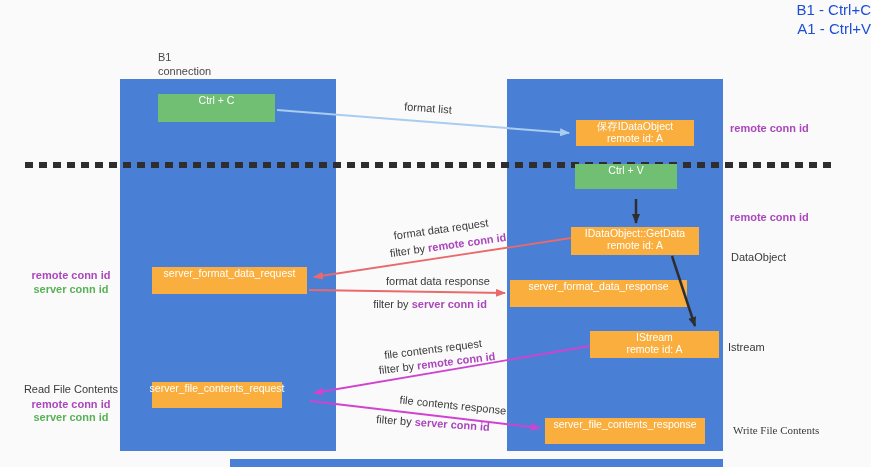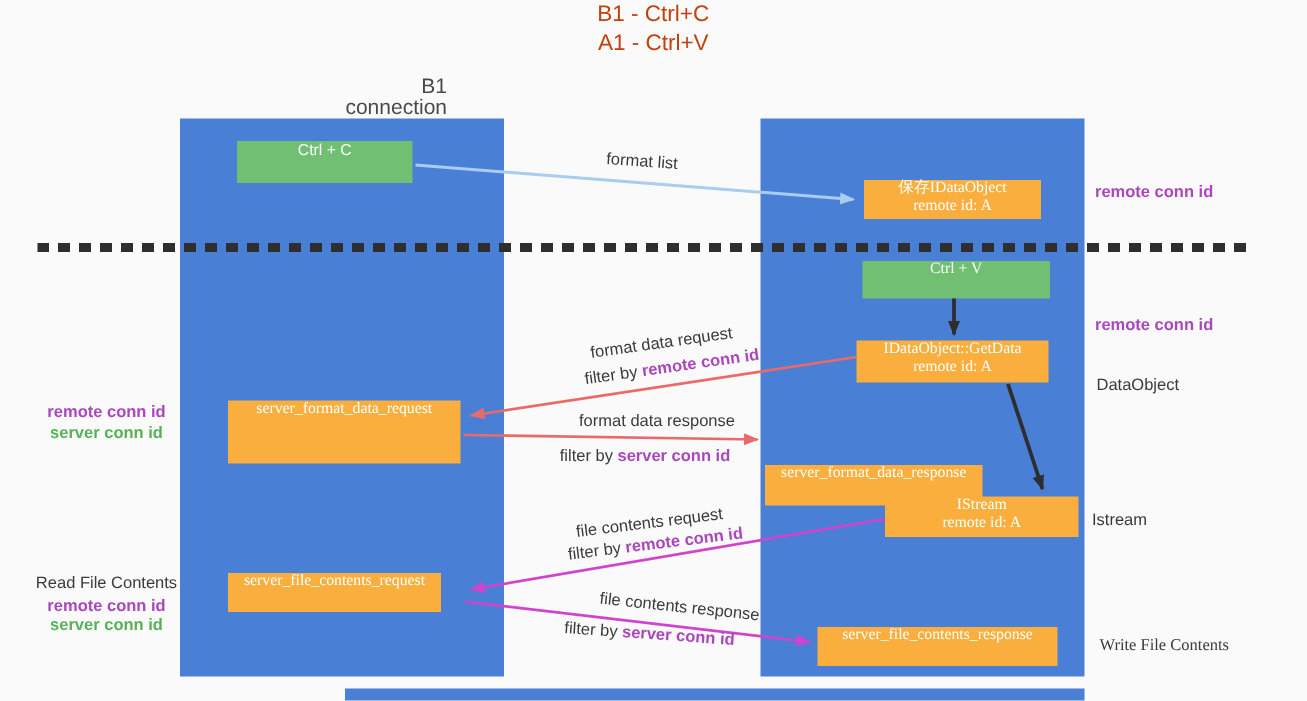--- a/index.html
+++ b/index.html
@@ -4,44 +4,44 @@
 <style>
   html,body{margin:0;padding:0;}
   body{
     width:871px;height:467px;position:relative;overflow:hidden;
     background:#fafafa;
     font-family:"Liberation Sans","DejaVu Sans",sans-serif;
     color:#3a3a3a;
   }
   .abs{position:absolute;}
   
-  .title{left:0;top:8;width:871px;text-align:center;font-size:15px;line-height:19px;color:#c2410c;}
+  .title{left:0;top:8;width:871px;text-align:right;font-size:15px;line-height:19px;color:#1d4ed8;}
   
-  .lane-header{top:50px;width:140px;text-align:right;font-size:14px;line-height:14px;color:#4a4a4a;}
+  .lane-header{top:50px;width:140px;text-align:left;font-size:11px;line-height:14px;color:#4a4a4a;}
   
   .lane{top:79px;width:216px;height:372px;background:#4a7fd6;}
   .lane-left{left:120px;}
   .lane-right{left:507px;}
   .bottom-strip{left:230px;top:459px;width:493px;height:8px;background:#4a7fd6;}
   
   .divider{left:25px;top:162px;width:806px;height:6px;
     background:repeating-linear-gradient(90deg,#2e2e2e 0 8px,transparent 8px 14px);}
   
   .node{position:absolute;display:flex;flex-direction:column;align-items:center;justify-content:flex-start;
     color:#fff;font-size:10.5px;line-height:12px;text-align:center;}
   .node.green{background:#70bf73;}
-  .node.orange{background:#f9ae3d;font-family:Liberation Serif, serif;}
+  .node.orange{background:#f9ae3d;}
   .n-ctrlc{left:158px;top:94px;width:117px;height:28px;}
   .n-save{left:576px;top:120px;width:118px;height:26px;}
-  .n-ctrlv{left:575px;top:174px;width:125px;height:25px;font-family:Liberation Serif, serif;}
+  .n-ctrlv{left:575px;top:164px;width:102px;height:25px;}
   .n-getdata{left:571px;top:227px;width:128px;height:28px;}
-  .n-fmtreq{left:152px;top:267px;width:155px;height:42px;}
-  .n-fmtres{left:510px;top:280px;width:145px;height:27px;margin-top:30px;}
+  .n-fmtreq{left:152px;top:267px;width:155px;height:27px;}
+  .n-fmtres{left:510px;top:280px;width:177px;height:27px;}
   .n-istream{left:590px;top:331px;width:129px;height:27px;}
-  .n-filereq{left:152px;top:382px;width:142px;height:26px;}
+  .n-filereq{left:152px;top:382px;width:130px;height:26px;}
   .n-fileres{left:545px;top:418px;width:160px;height:26px;}
   
   .overlay{left:0;top:0;width:871px;height:467px;pointer-events:none;}
   
   .elbl{position:absolute;font-size:11px;white-space:nowrap;color:#3a3a3a;
     transform:translate(-50%,-50%);}
   .purple{color:#ab47bc;font-weight:bold;}
   .greent{color:#58b158;font-weight:bold;}
   
   .side{position:absolute;font-size:11px;white-space:nowrap;}

